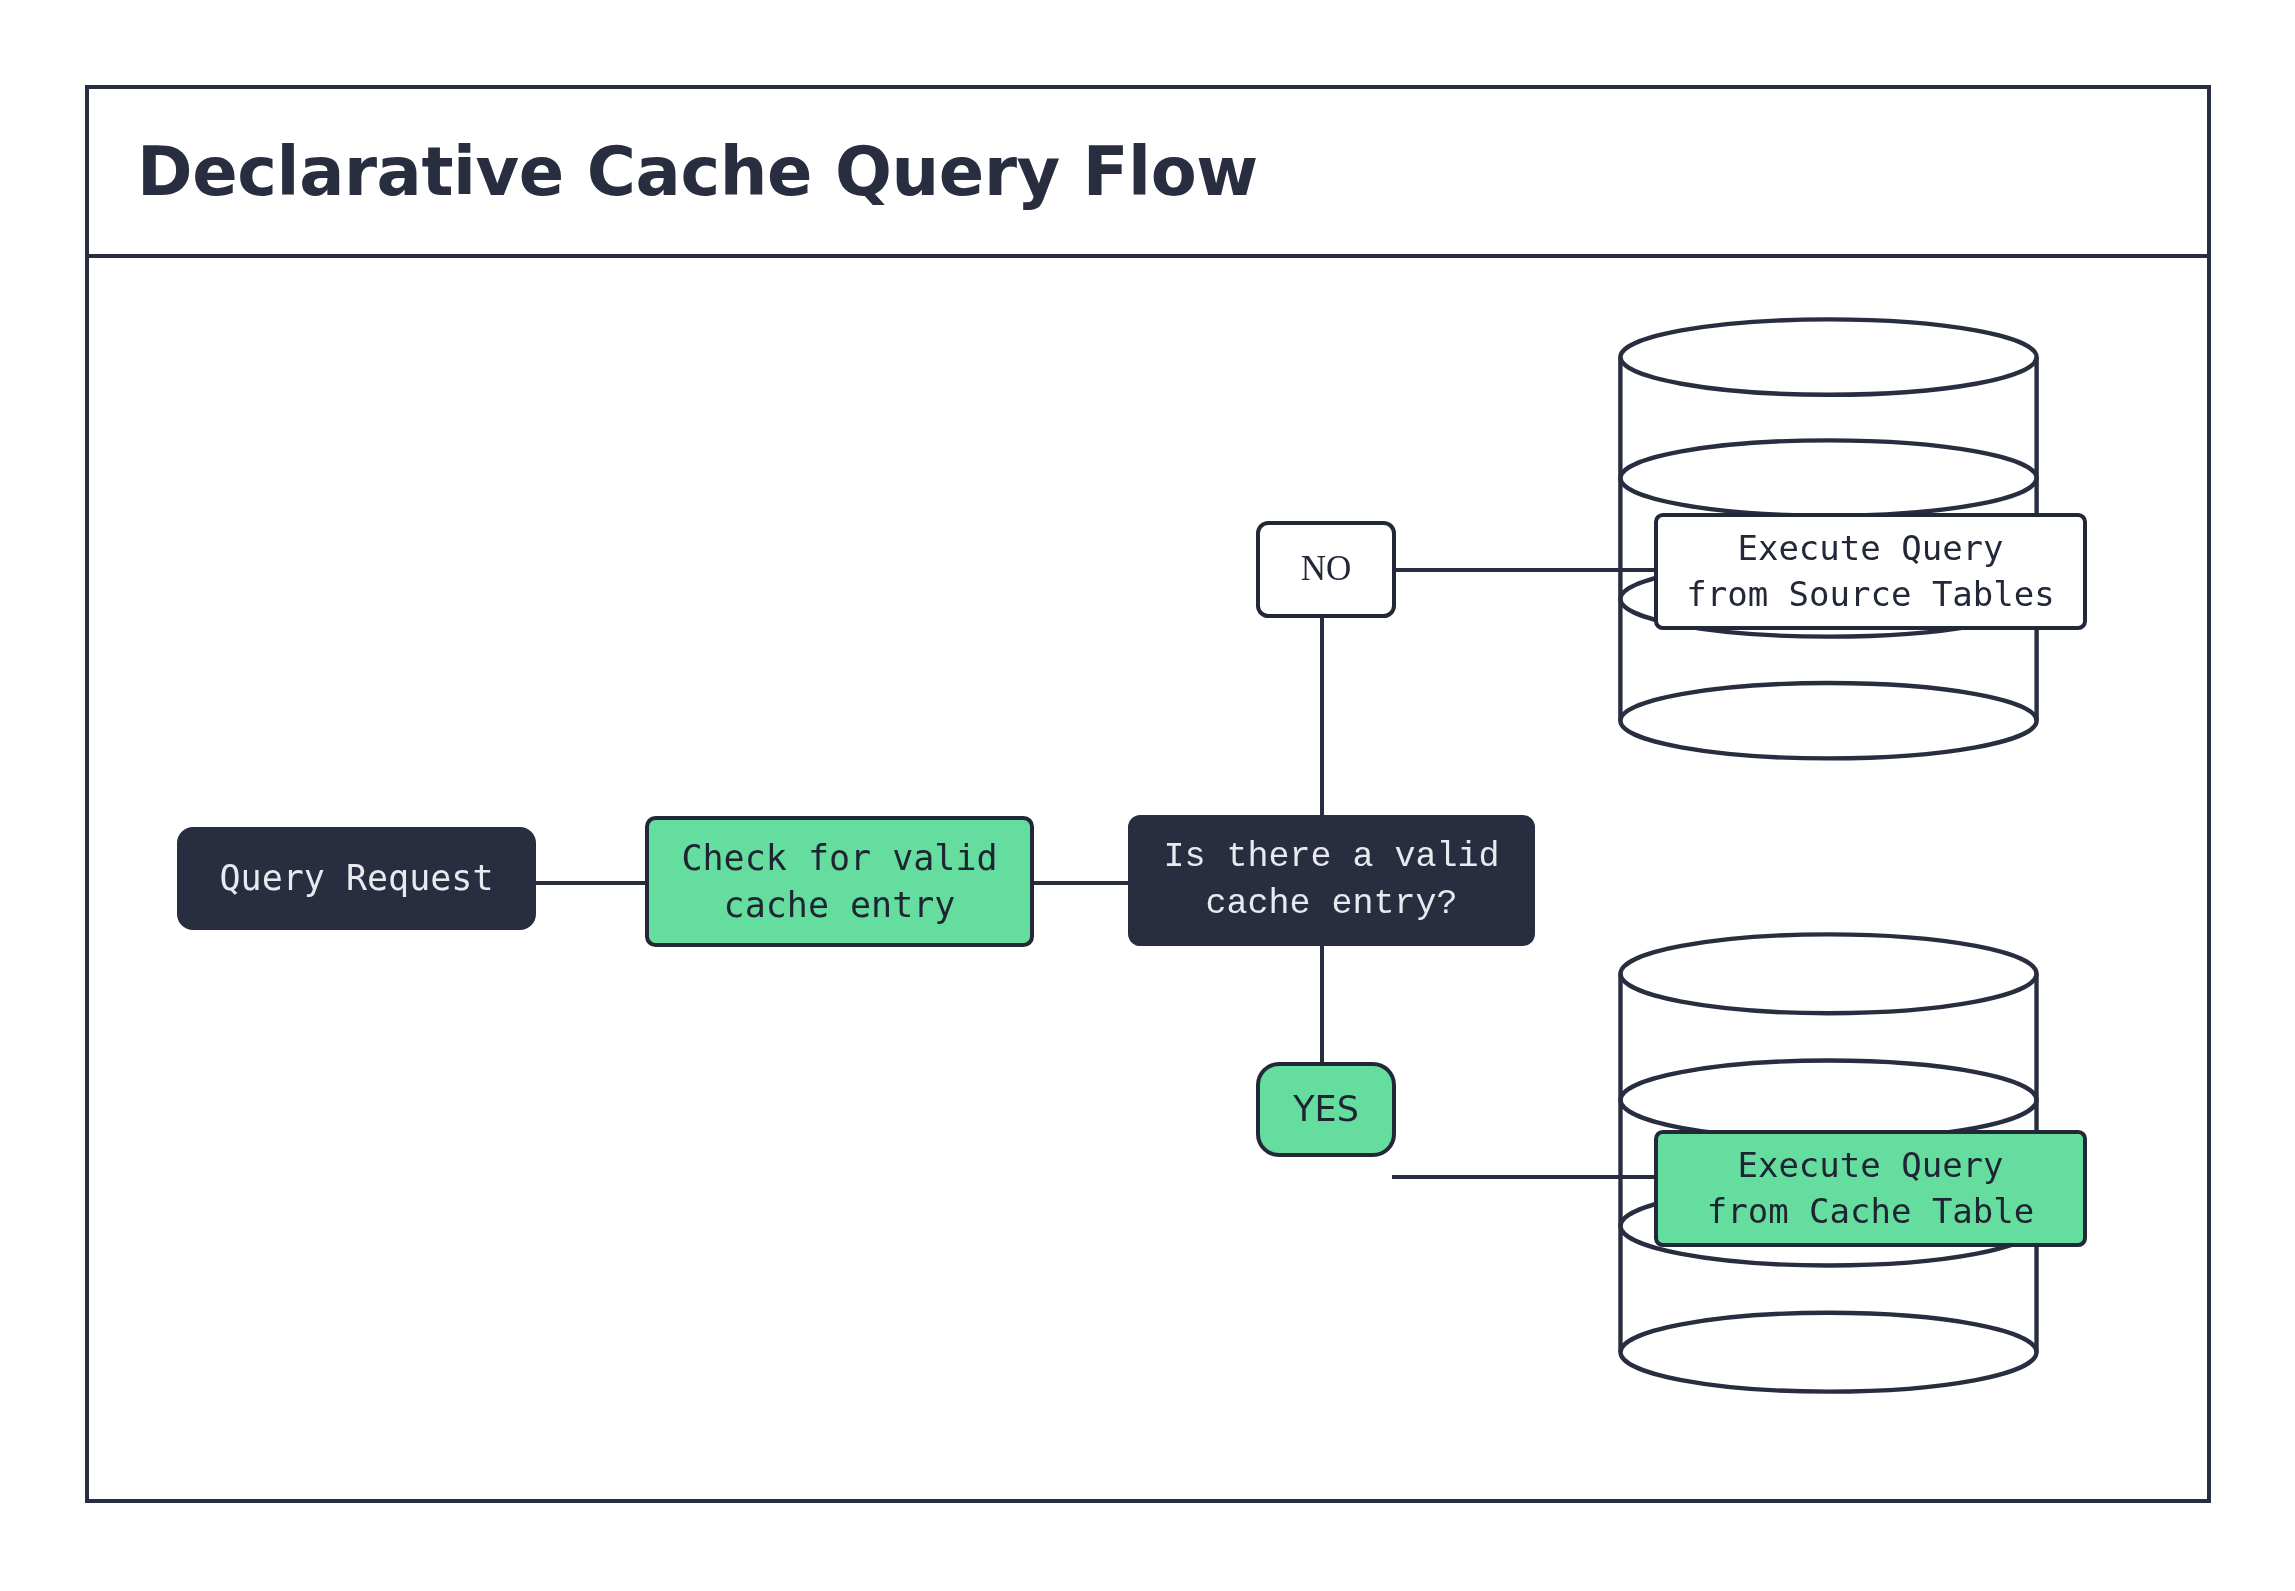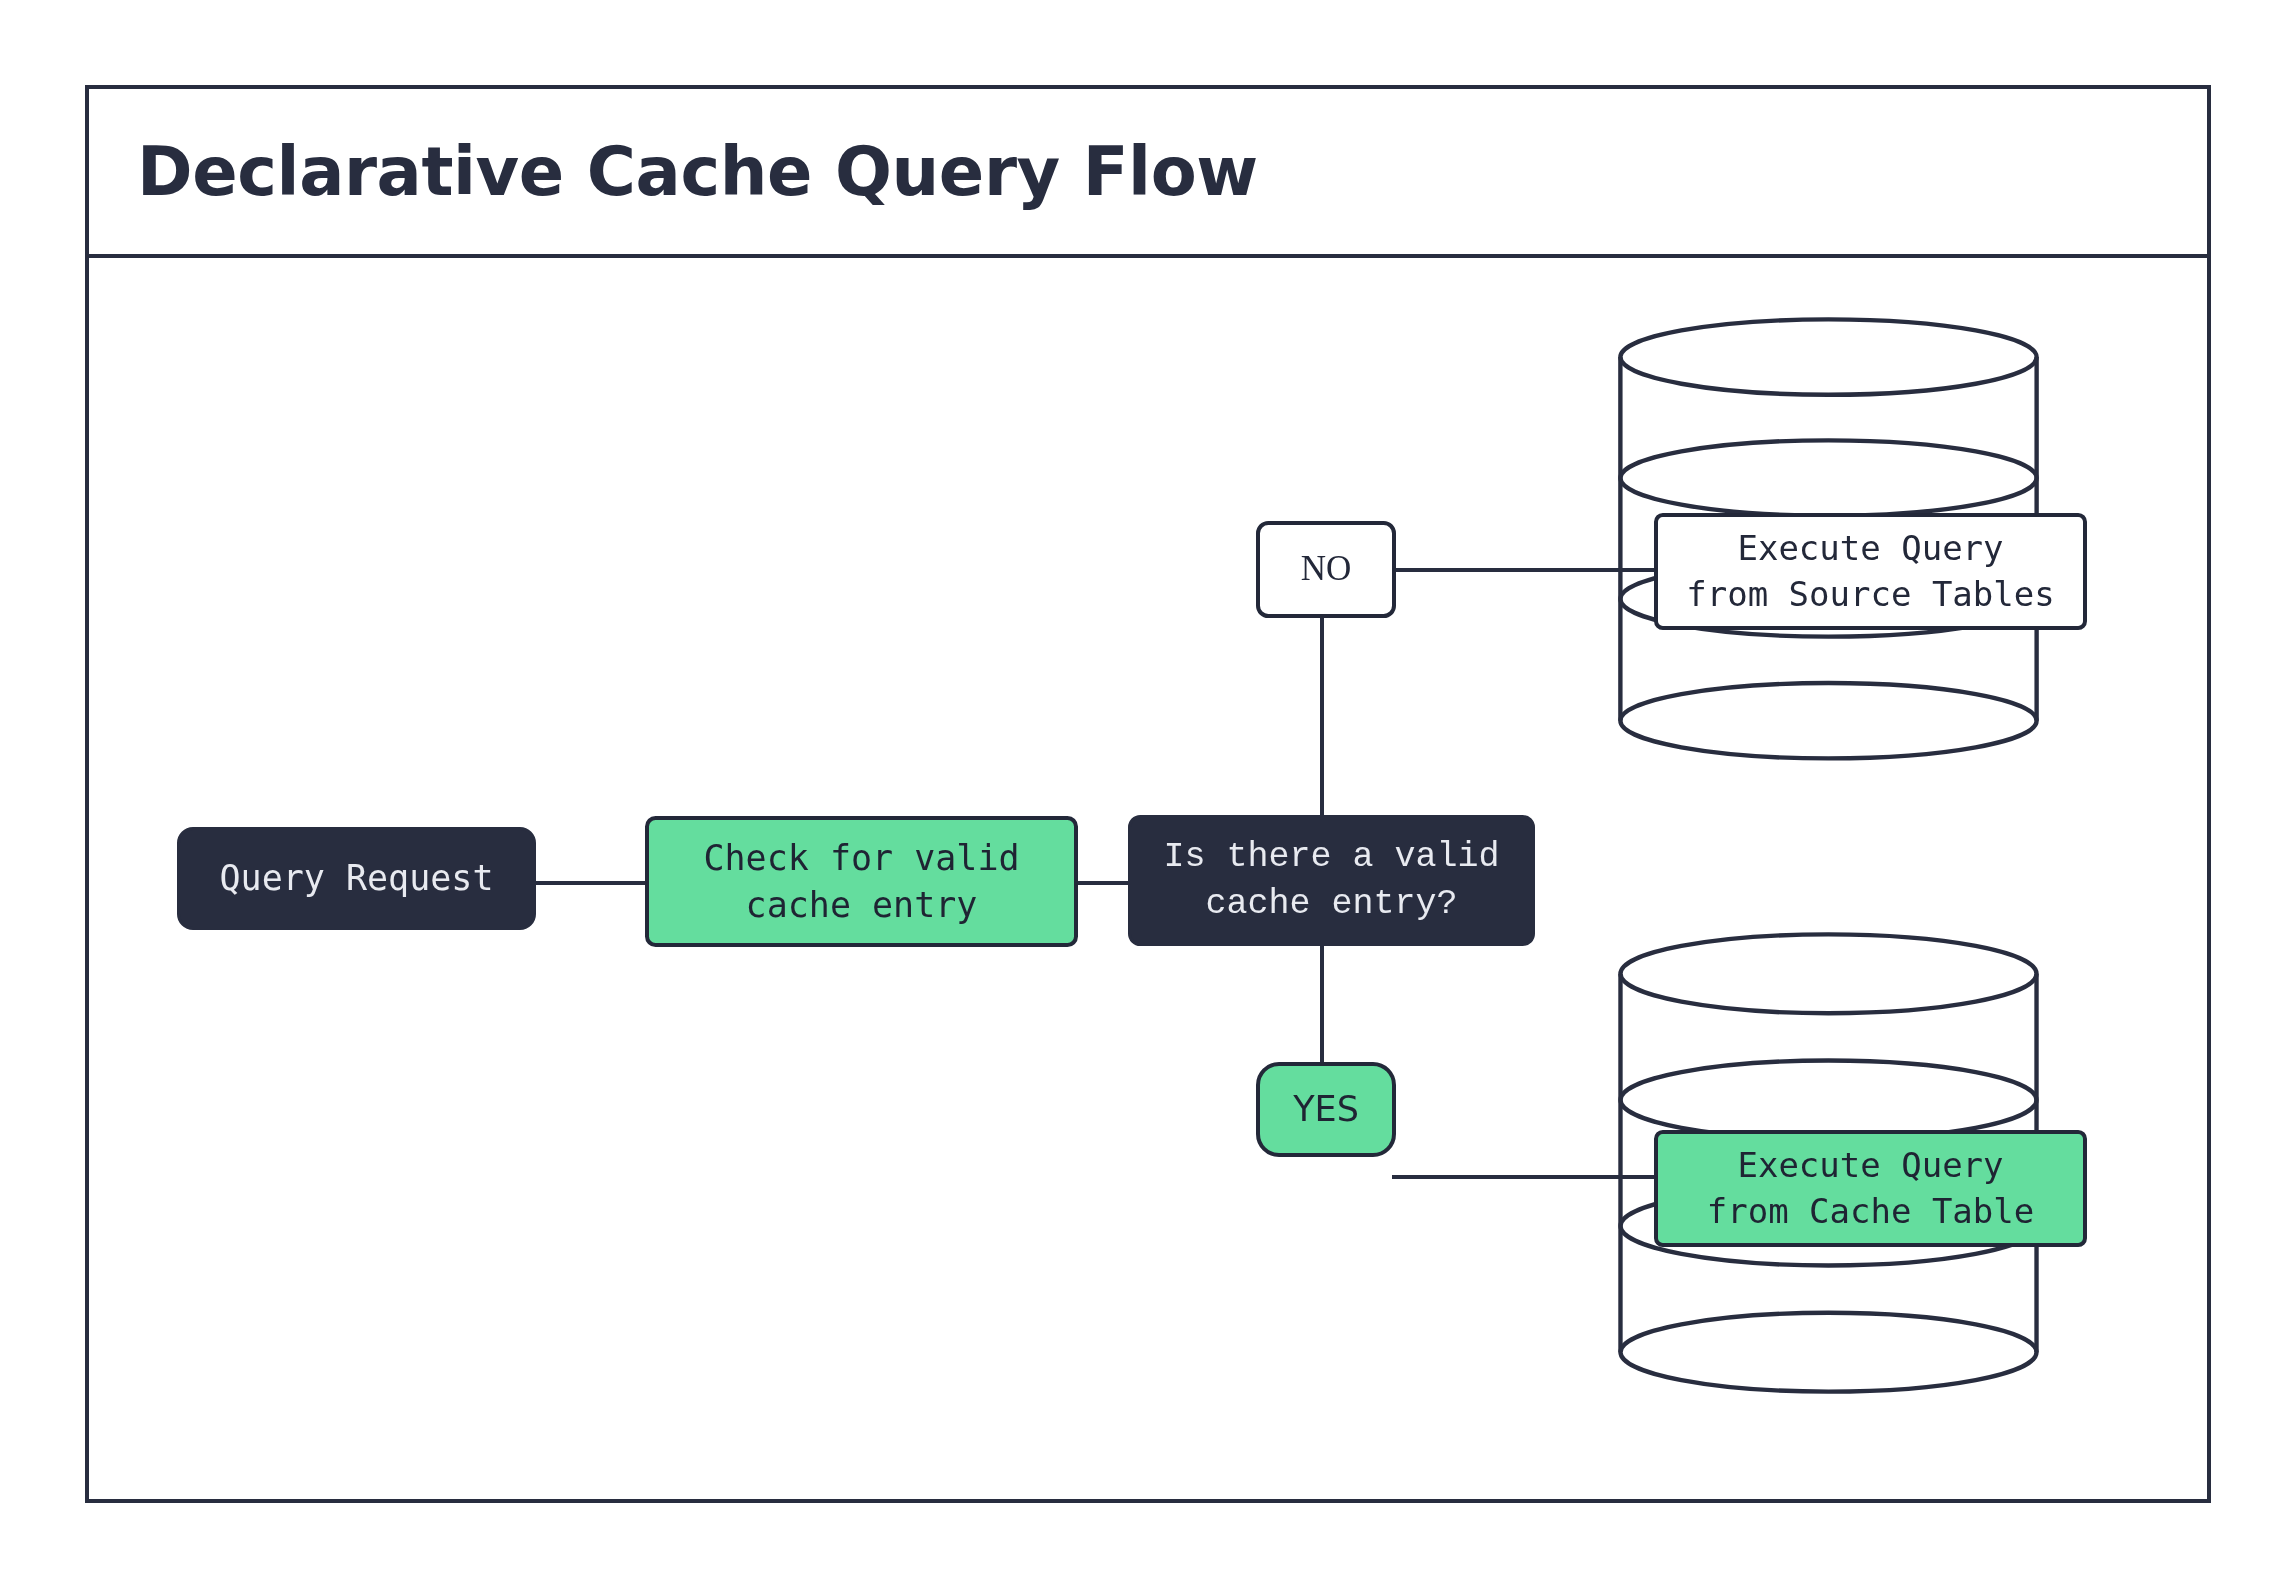--- a/index.html
+++ b/index.html
@@ -98,21 +98,21 @@
   
   #node-query-request {
     left: 177px; top: 827px;
     width: 359px; height: 103px;
     font-size: 35px;
     border-radius: 16px;
   }
 
   #node-check-cache {
     left: 645px; top: 816px;
-    width: 433px; height: 131px;
+    width: 389px; height: 131px;
     font-size: 35px;
   }
 
   #node-decision {
     left: 1128px; top: 815px;
     width: 407px; height: 131px;
     font-size: 35px;
     border-radius: 12.3px;
     font-family: Liberation Mono, monospace;
   }

